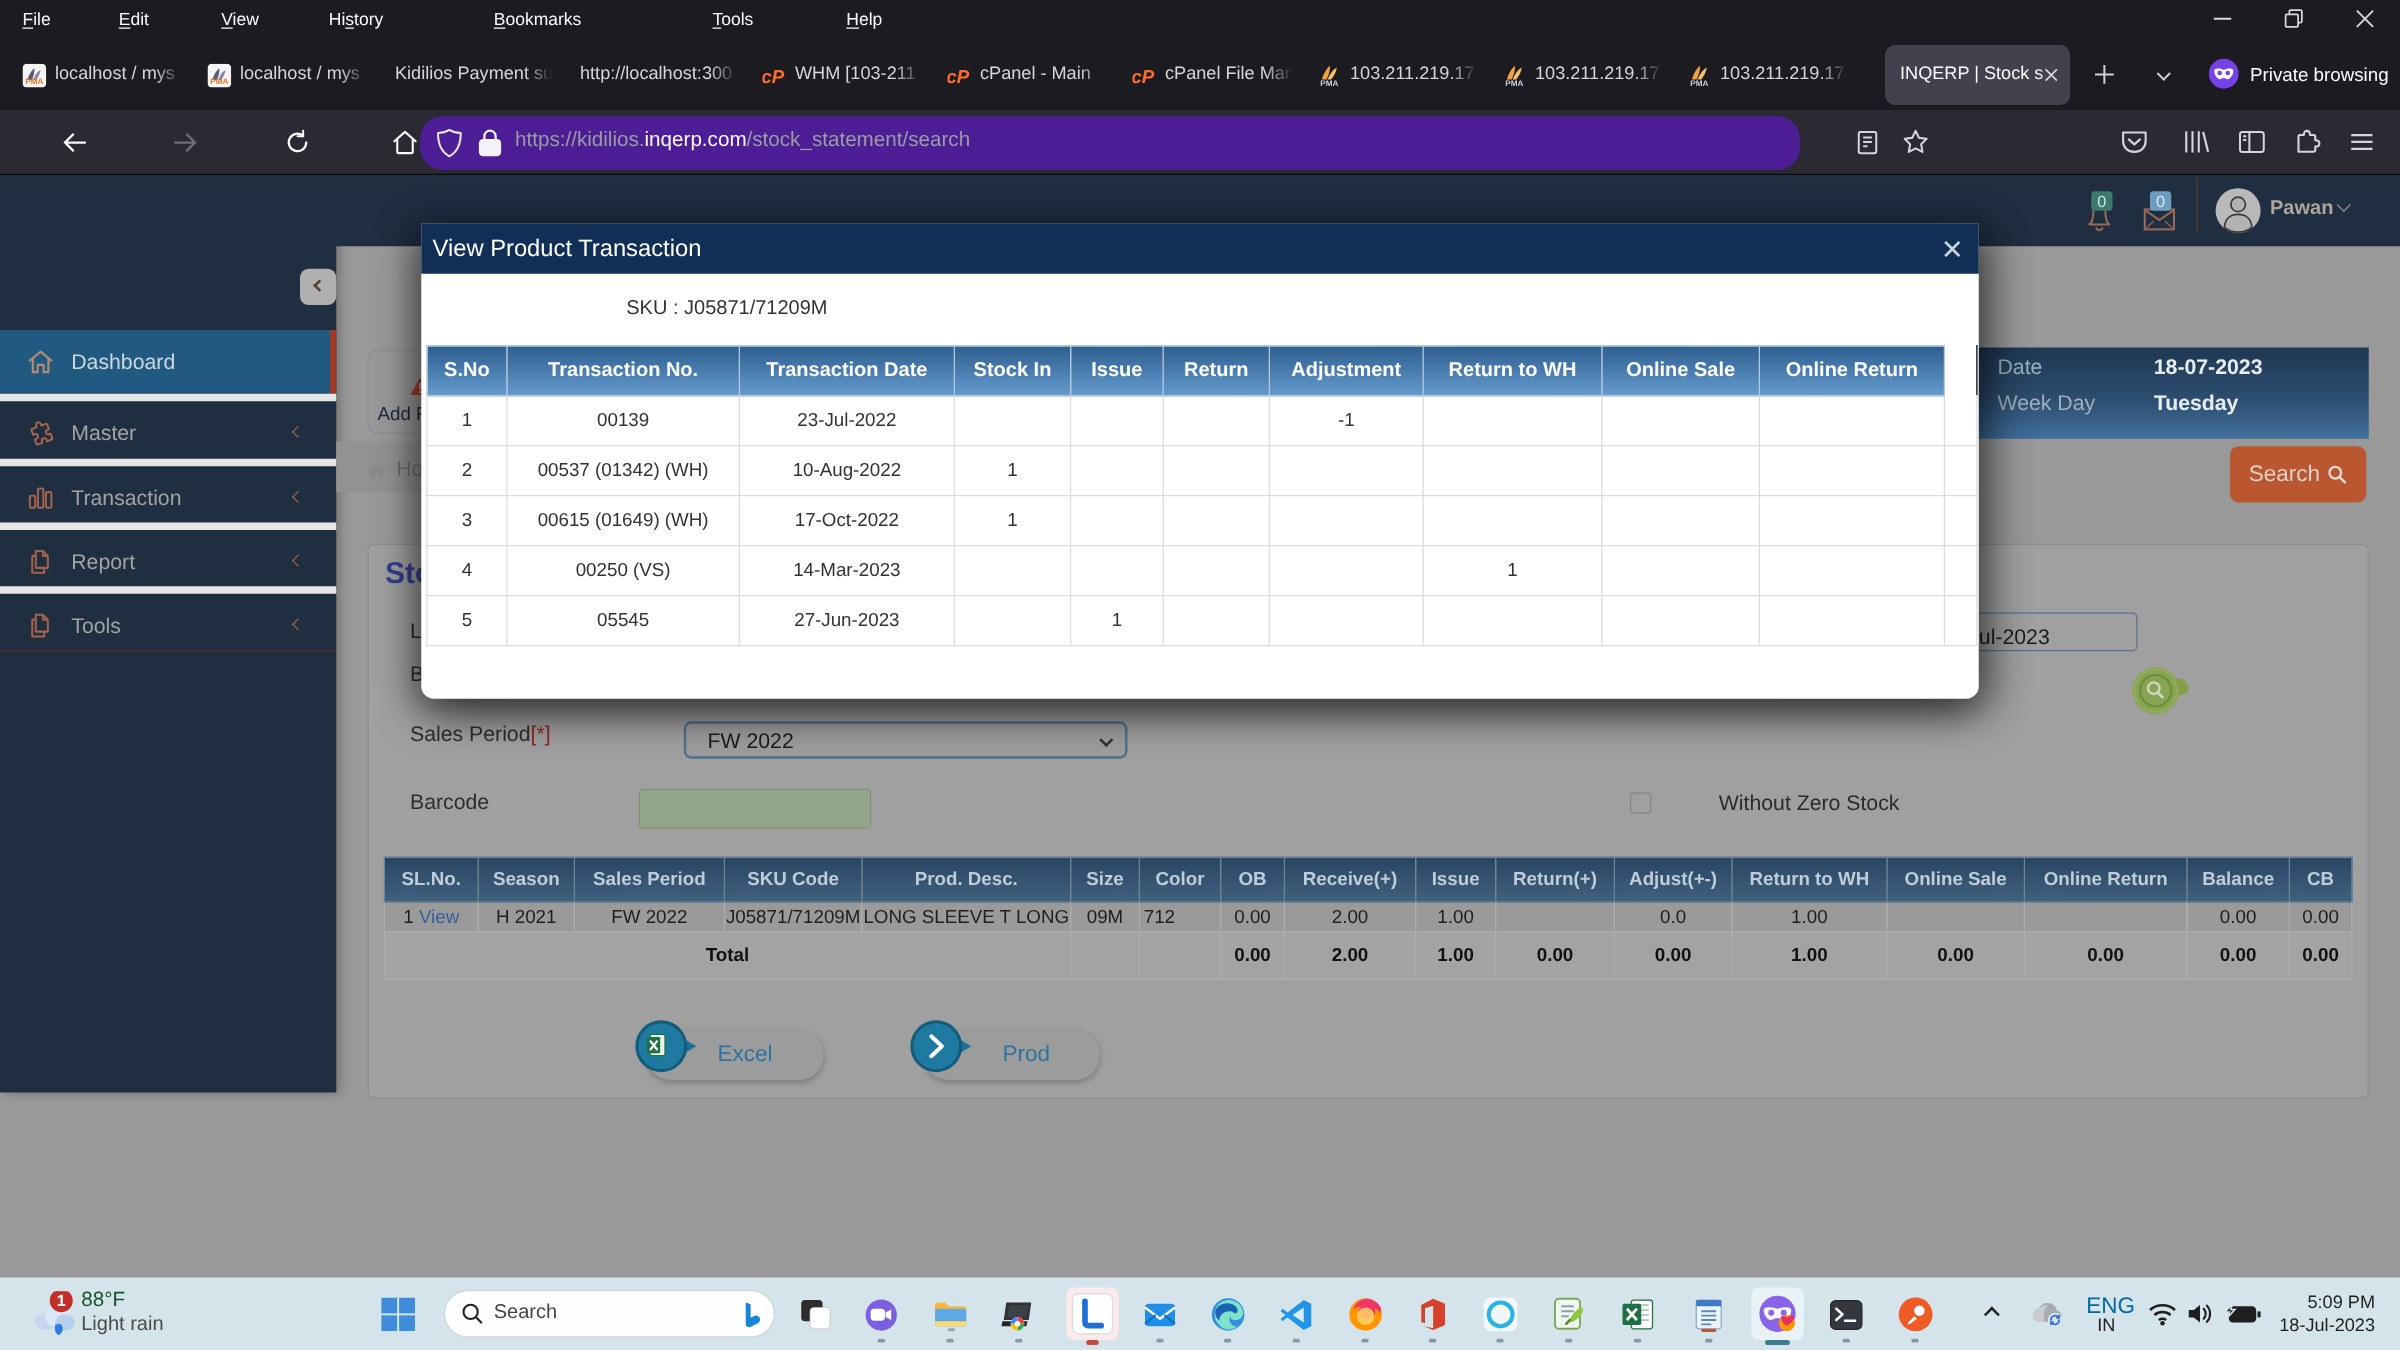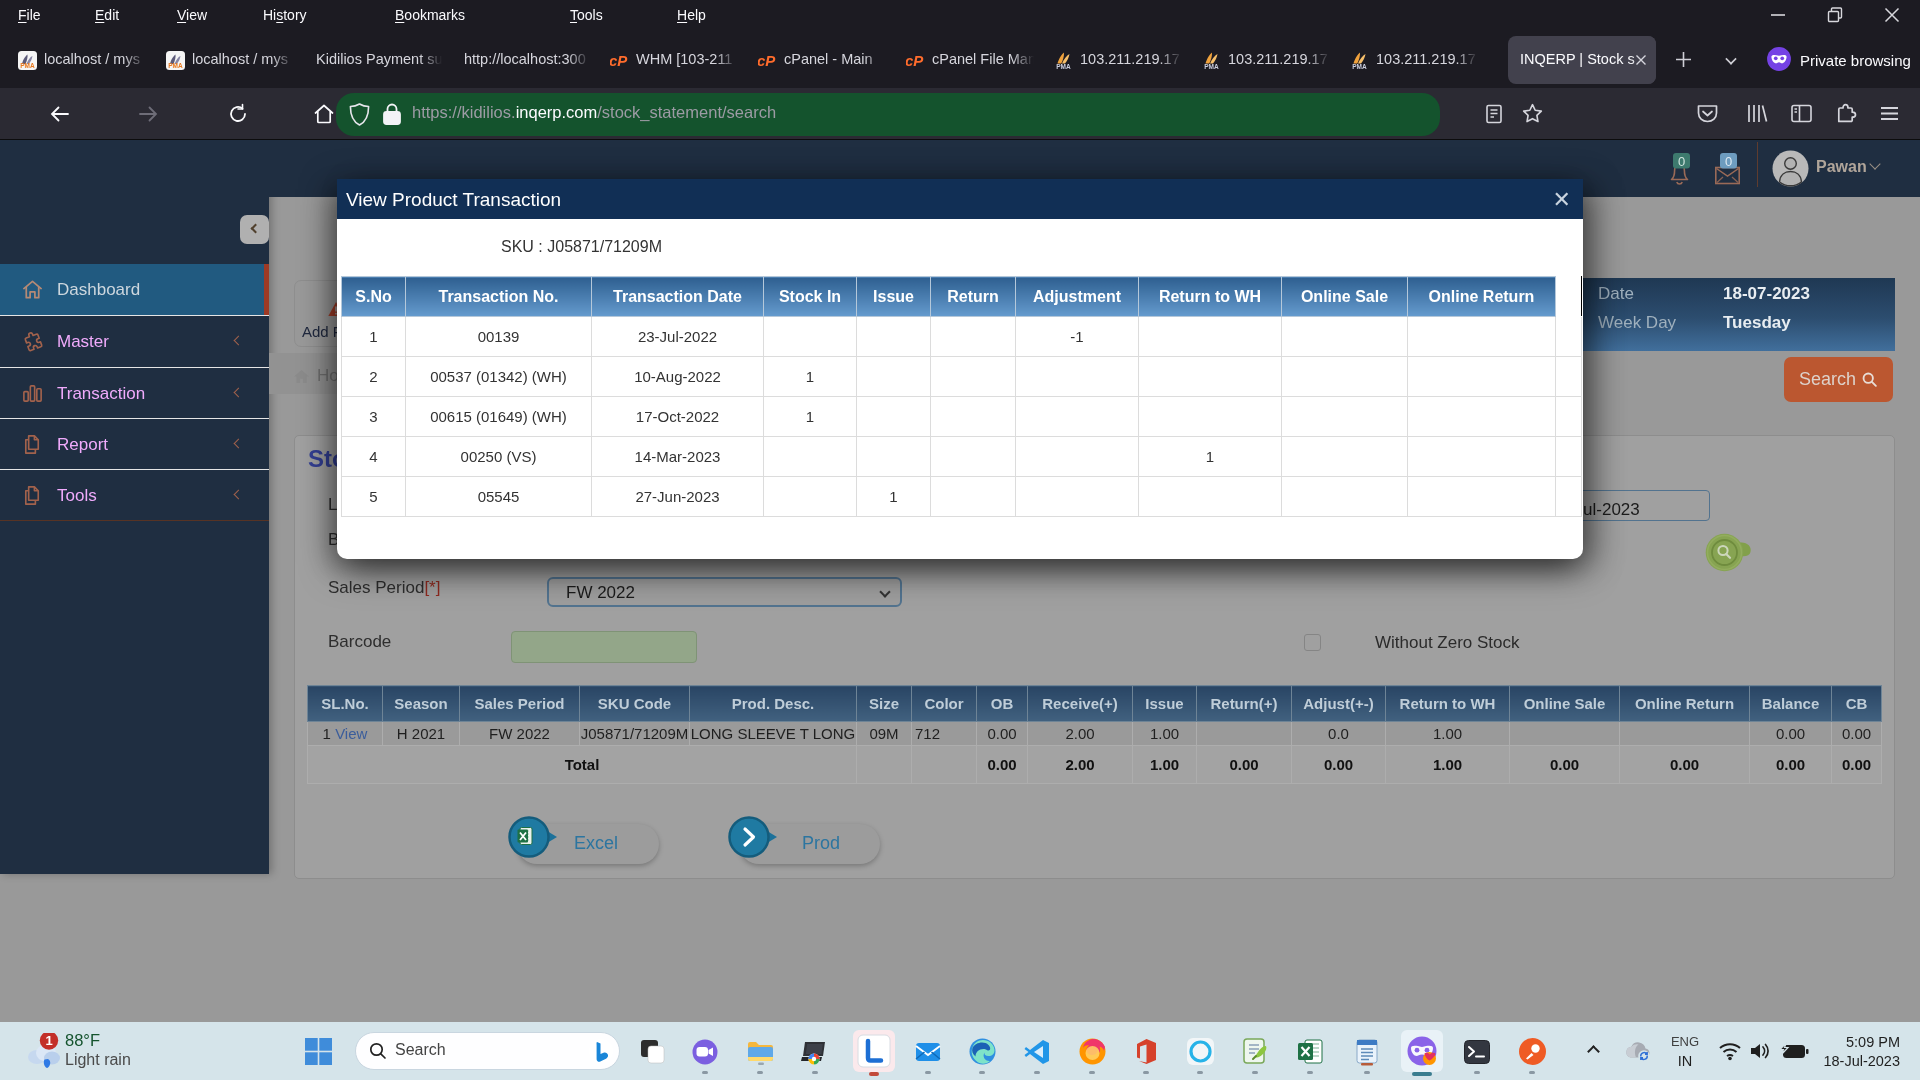--- a/index.html
+++ b/index.html
@@ -12,26 +12,26 @@
 #menubar u{text-decoration:underline;text-underline-offset:2px}
 #winctl svg{position:absolute;top:4px}
 #tabstrip{position:absolute;left:0;top:30px;width:1920px;height:58px}
 .tab{position:absolute;top:6px;height:48px;width:142px;overflow:hidden;color:#d6d6dd;font-size:14.5px}
 .tab .ttxt{position:absolute;top:15px;white-space:nowrap}
 .tab .fade{position:absolute;right:0;top:0;bottom:0;width:26px;background:linear-gradient(to right,rgba(28,27,34,0),#1c1b22 85%)}
 .tab.active{background:#42414d;border-radius:8px;color:#fbfbfe}
 .tab.active .fade{background:linear-gradient(to right,rgba(66,65,77,0),#42414d 85%)}
 .fav{position:absolute;left:10px;top:15px;width:19px;height:19px}
 #toolbar{position:absolute;left:0;top:88px;width:1920px;height:52px;background:#2b2a33;border-bottom:1px solid #0c0c0d}
-#urlbox{position:absolute;left:336px;top:5px;width:1104px;height:43px;background:#14532d;border-radius:18px}
+#urlbox{position:absolute;left:336px;top:5px;width:1104px;height:43px;background:#4c1d95;border-radius:18px}
 
 #page{position:absolute;left:0;top:140px;width:1920px;height:882px;background:#999999;overflow:hidden}
 #pnav{position:absolute;left:0;top:0;width:1920px;height:57px;background:#1f2e41}
 #sidebar{position:absolute;left:0;top:0;width:269px;height:734px;background:#1f2e41;box-shadow:3px 0 8px rgba(0,0,0,.25)}
-.sitem{position:absolute;left:0;width:269px;height:51px;color:#f0abfc;font-size:17px;border-top:1px solid #e5e5e5}
+.sitem{position:absolute;left:0;width:269px;height:51px;color:#a3a3a3;font-size:17px;border-top:6px solid #e5e5e5}
 .sitem .lbl{position:absolute;left:57px;top:16px}
 .sitem .ic{position:absolute;left:21px;top:14px;width:23px;height:23px}
 .sitem .chev{position:absolute;right:27px;top:21px;width:7px;height:7px;border-left:1.8px solid #a2624c;border-bottom:1.8px solid #a2624c;transform:rotate(45deg)}
 .sitem.active{background:#215a80;color:#cdd7de;border-right:5px solid #9e3a25}
 #collapsebtn{position:absolute;left:240px;top:75px;width:29px;height:29px;background:#b0b0b0;border-radius:7px}#collapsebtn i{position:absolute;left:12px;top:10px;width:7px;height:7px;border-left:2px solid #51412e;border-bottom:2px solid #51412e;transform:rotate(45deg)}
 
 #content{position:absolute;left:269px;top:57px;width:1651px;height:825px}
 #favcard{position:absolute;left:25px;top:83px;width:102px;height:67px;border:1px solid #8e8e8e;border-radius:7px}
 #bcrumb{position:absolute;left:0px;top:156px;width:1100px;height:41px;background:#929292;color:#6f6f6f;font-size:17px}
 #datepanel{position:absolute;left:1291px;top:81px;width:335px;height:73px;background:linear-gradient(to bottom,#1f3853 0%,#2c4d6f 55%,#416f9c 100%)}
@@ -709,21 +709,21 @@
         <path d="M8 21.5 L13.5 16 L15.5 18 L9.5 22.5 Z" fill="#fff"></path>
       </svg>
 
 <span style="position:absolute;left:1589px;top:25px;width:9px;height:9px;border-left:2.2px solid #222;border-bottom:2.2px solid #222;transform:rotate(135deg);display:inline-block"></span>
 <svg style="position:absolute;left:1624px;top:18px" width="30" height="24" viewBox="0 0 30 24">
         <path d="M6.5 17.5 A5.5 5.5 0 0 1 7.3 6.7 A7.5 7.5 0 0 1 21.5 8.5 A4.7 4.7 0 0 1 22.5 17.5 Z" fill="#a7abb3"></path>
         <path d="M6.5 17.5 A5.5 5.5 0 0 1 7.3 6.7 A7.5 7.5 0 0 1 14.5 4.5 C11 7 10 12 12 17.5 Z" fill="#c8cdd4"></path>
         <circle cx="20" cy="16" r="5.8" fill="#d5e4ea"></circle>
         <path d="M16.8 16.5 A3.4 3.4 0 0 1 22.8 13.8 M23.2 12 V14.3 H21 M23.2 15.5 A3.4 3.4 0 0 1 17.2 18.2 M16.8 20 V17.7 H19" stroke="#2f6fd6" stroke-width="1.4" fill="none"></path>
       </svg>
-<span style="position:absolute;left:1669px;top:12px;font-size:13px;color:#404040;text-align:center;width:32px">ENG</span>
+<span style="position:absolute;left:1669px;top:12px;font-size:18px;color:#0369a1;text-align:center;width:32px">ENG</span>
 <span style="position:absolute;left:1669px;top:31px;font-size:14.5px;color:#1f1f1f;text-align:center;width:32px">IN</span>
 <svg style="position:absolute;left:1718px;top:19px" width="24" height="20" viewBox="0 0 24 20">
         <path d="M2 7 A15 15 0 0 1 22 7" fill="none" stroke="#1f1f1f" stroke-width="2"></path>
         <path d="M5.5 11 A10 10 0 0 1 18.5 11" fill="none" stroke="#1f1f1f" stroke-width="2"></path>
         <path d="M9 15 A5.5 5.5 0 0 1 15 15" fill="none" stroke="#1f1f1f" stroke-width="2"></path>
         <circle cx="12" cy="17.5" r="1.8" fill="#1f1f1f"></circle>
       </svg>
 <svg style="position:absolute;left:1748px;top:18px" width="24" height="22" viewBox="0 0 24 22">
         <path d="M3 8 H7 L12 4 V18 L7 14 H3 Z" fill="#1f1f1f"></path>
         <path d="M15 7 A6 6 0 0 1 15 15 M17.5 4.5 A9.5 9.5 0 0 1 17.5 17.5" stroke="#1f1f1f" stroke-width="1.7" fill="none" stroke-linecap="round"></path>

